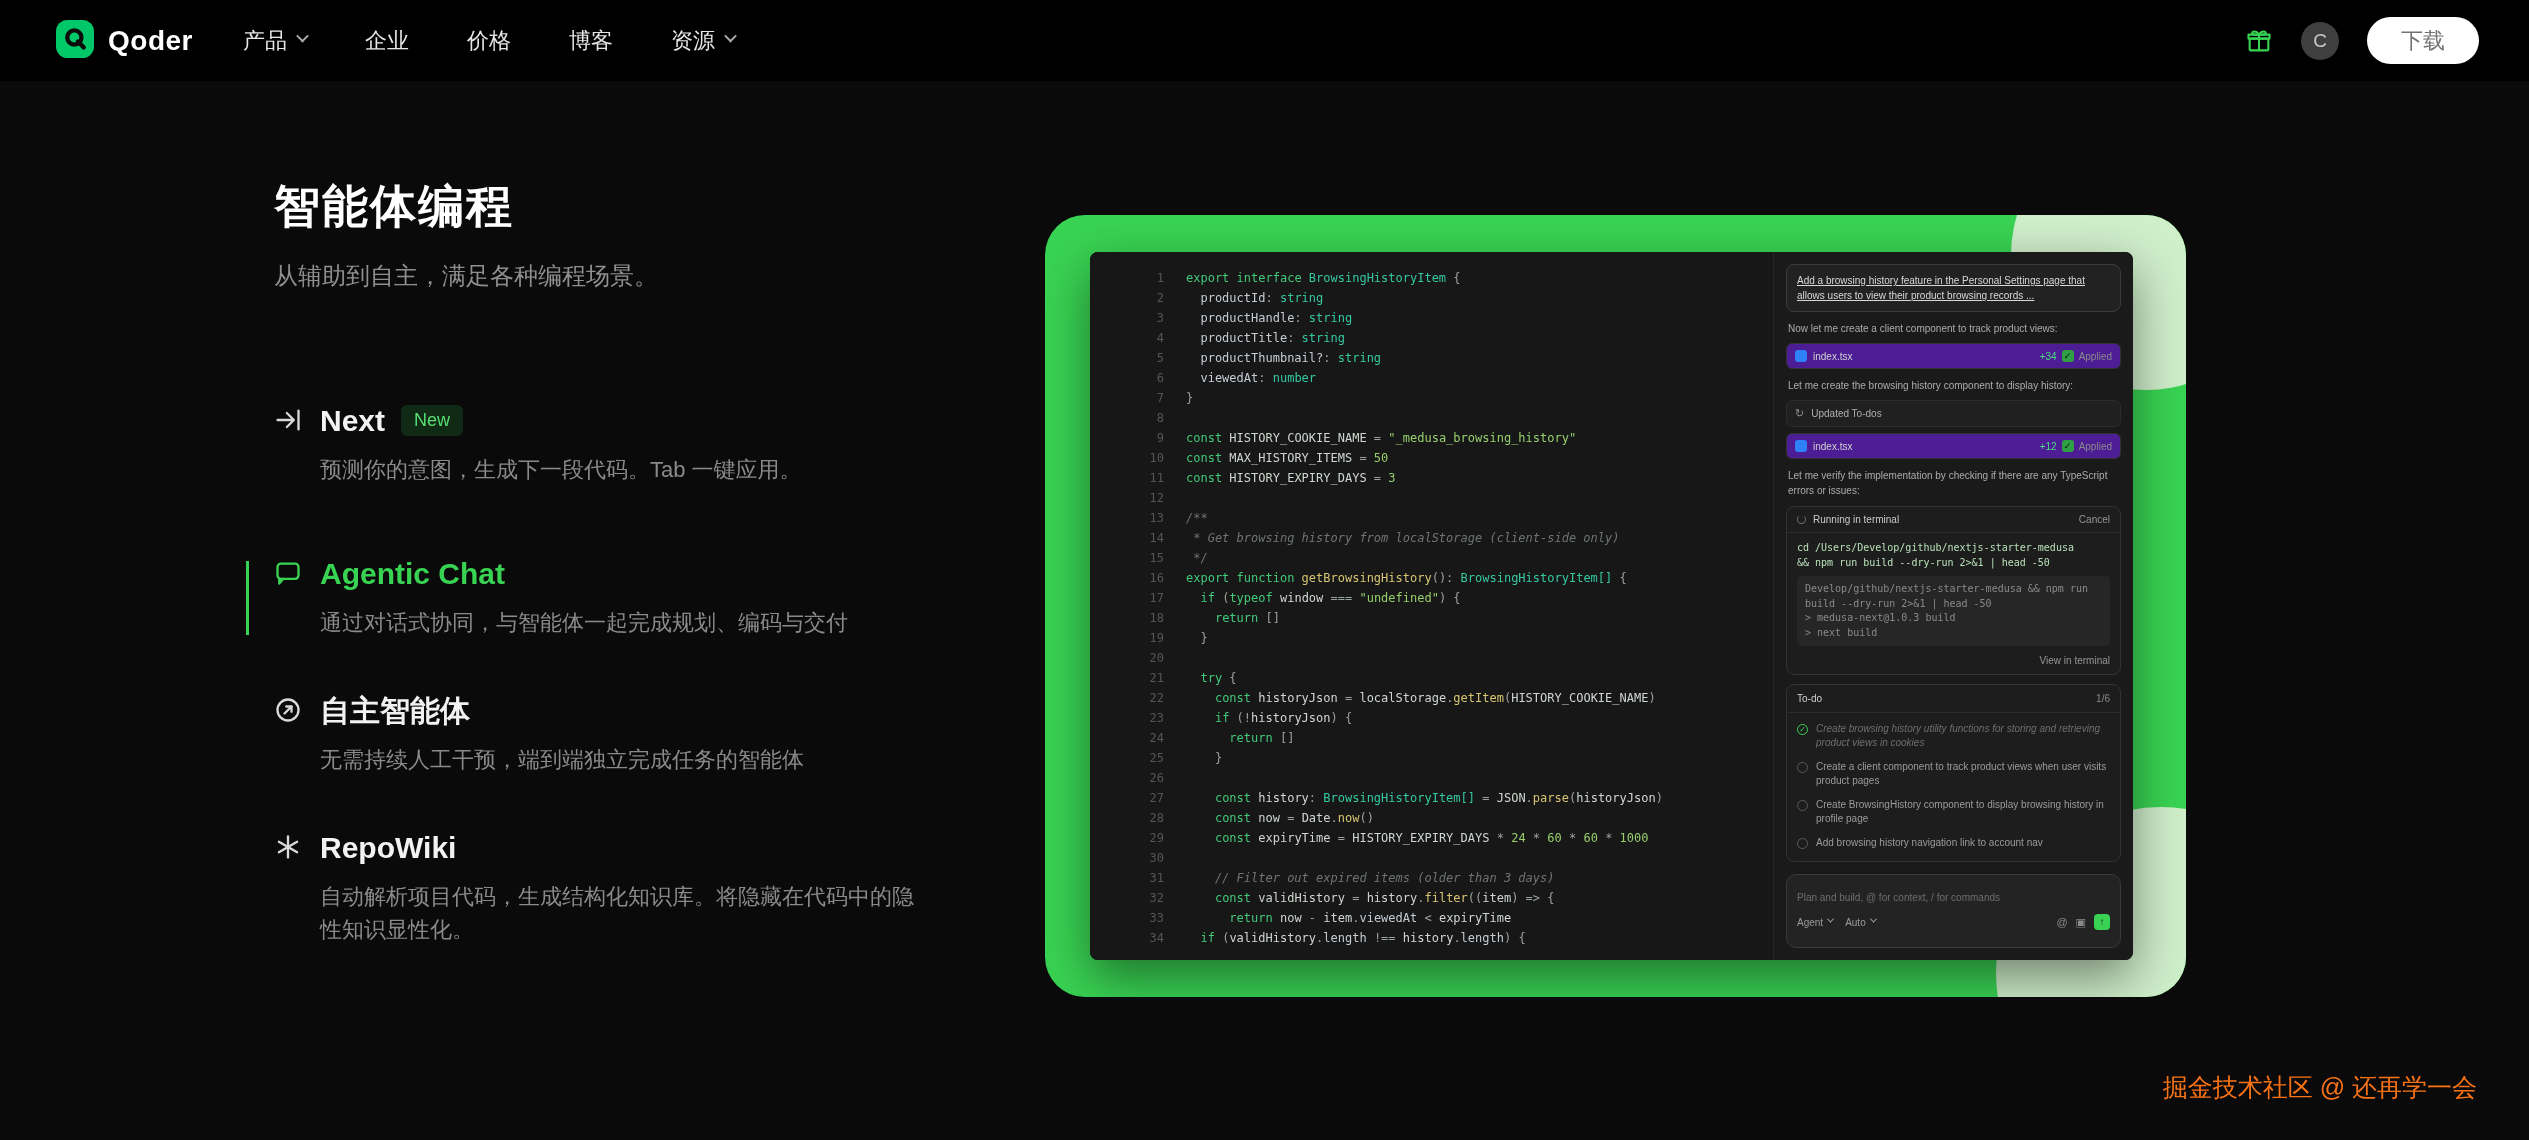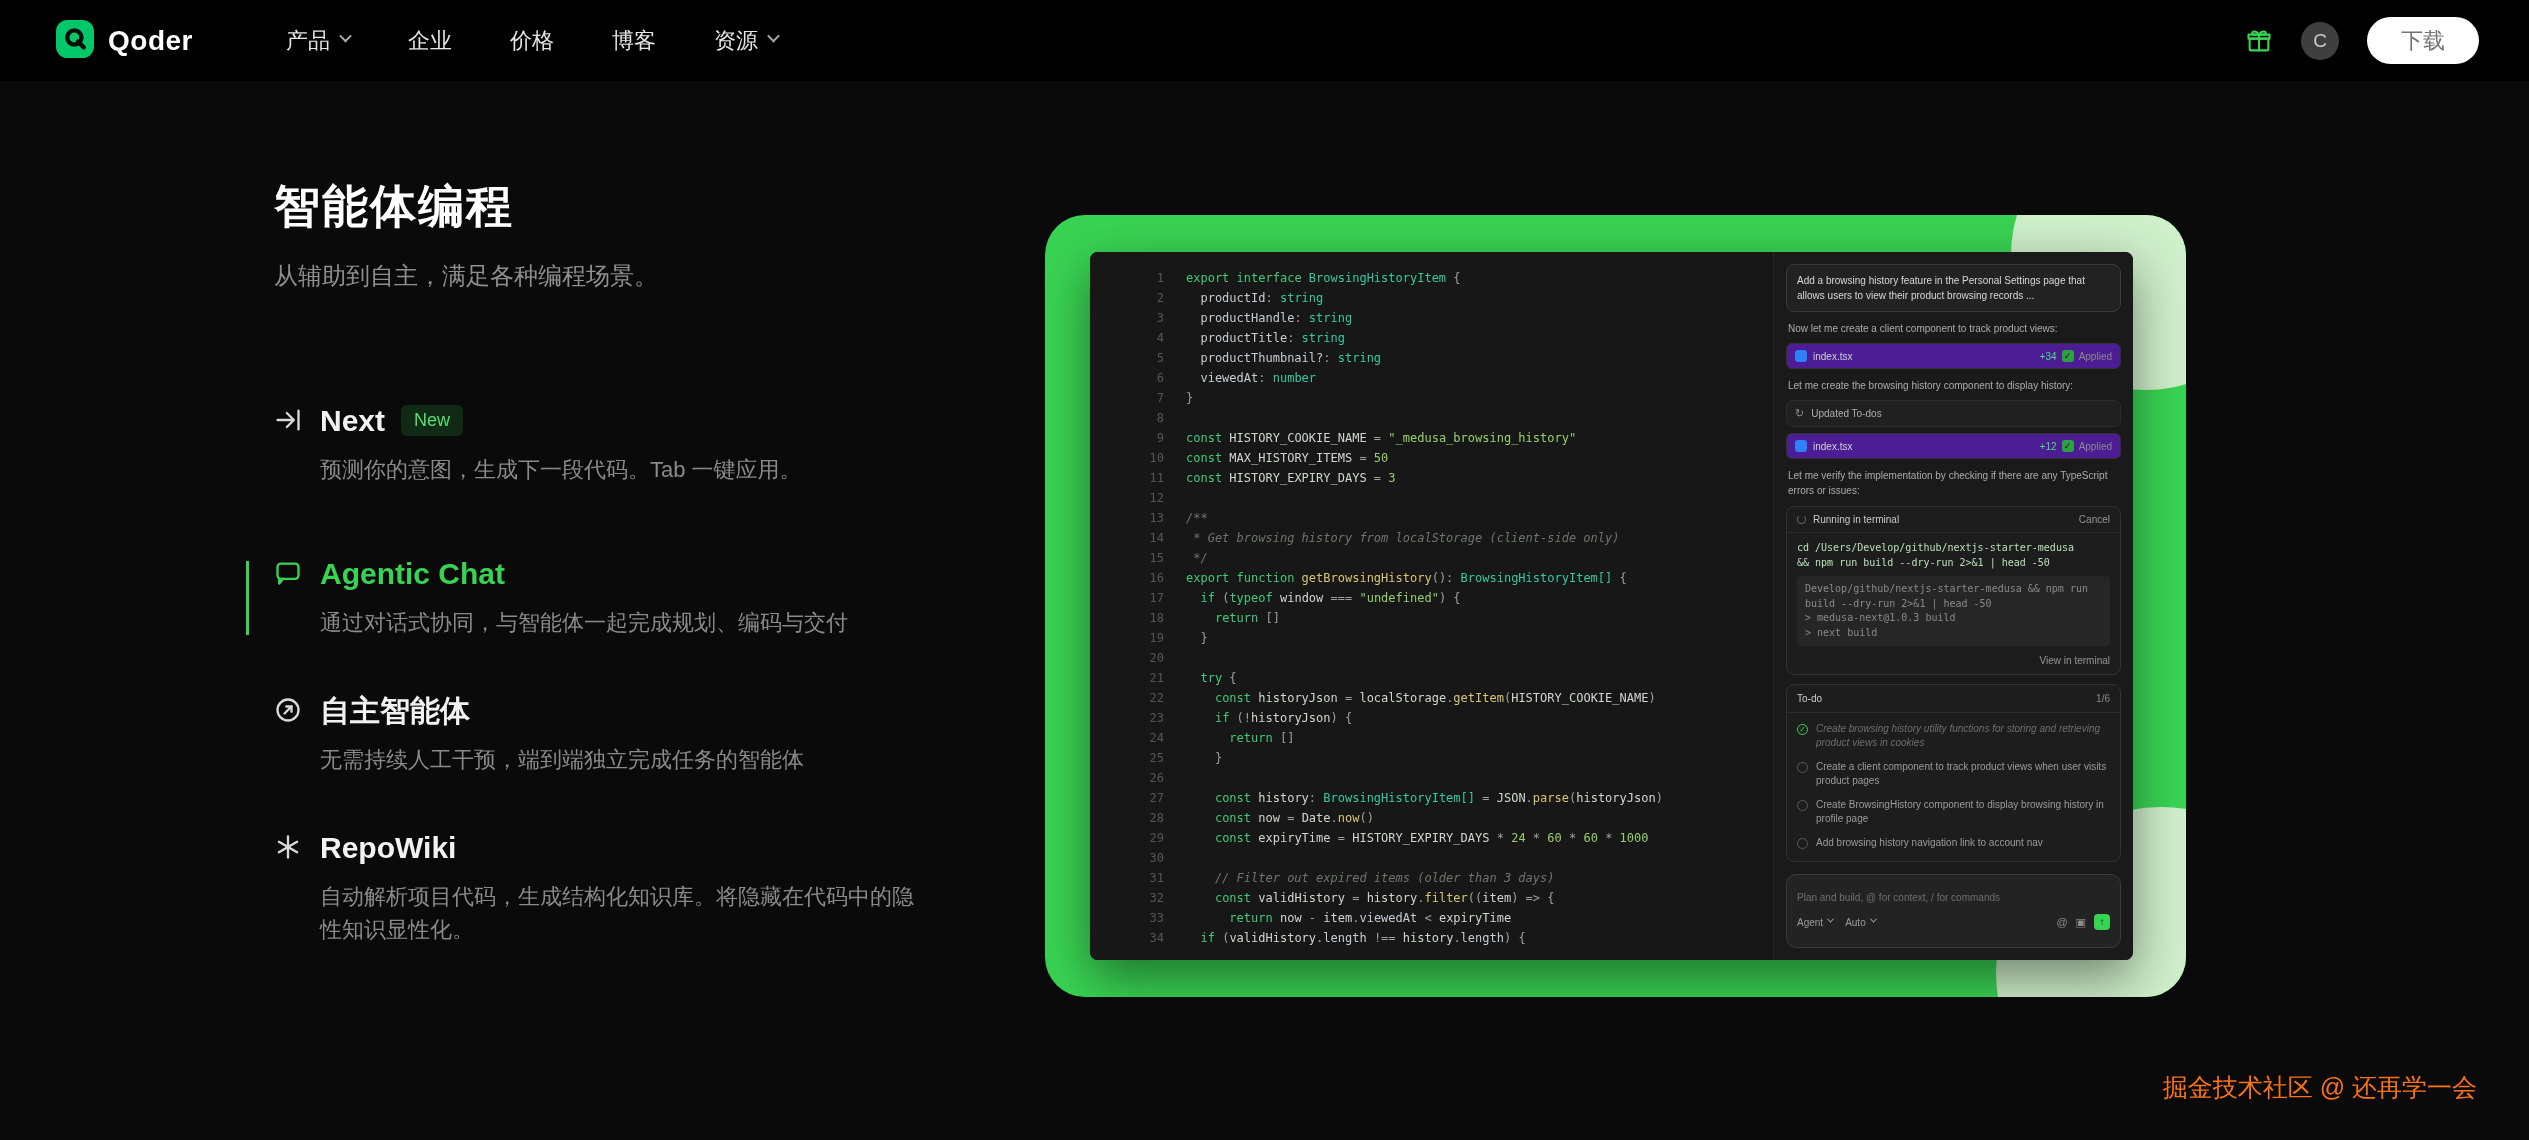--- a/index.html
+++ b/index.html
@@ -7,21 +7,21 @@
   body {
     background:#0a0a0a;
     font-family:"Liberation Sans","DejaVu Sans",sans-serif;
     color:#eee;
     position:relative;
   }
   
   .nav { display:flex; align-items:center; height:81px; background:#000; padding:0 50px 0 56px; position:relative; z-index:3; }
   .brand { display:flex; align-items:center; gap:14px; cursor:pointer; }
   .brand-name { font-size:28px; font-weight:bold; color:#fff; letter-spacing:.5px; }
-  .nav-links { display:flex; align-items:flex-end; gap:58px; margin-left:93px; }
+  .nav-links { display:flex; align-items:flex-end; gap:58px; margin-left:50px; }
   .nav-item { display:flex; align-items:center; font-size:22px; color:#e6e6e6; cursor:pointer; text-decoration:none; }
   .chev { width:9px; height:9px; border-right:2px solid #a8a8a8; border-bottom:2px solid #a8a8a8; transform:rotate(45deg) translate(-1px,-1px); display:inline-block; margin-left:11px; margin-top:-6px; }
   .chev-sm { width:5px; height:5px; border-width:1.5px; margin-left:5px; margin-top:-3px; }
   .nav-right { margin-left:auto; display:flex; align-items:center; gap:28px; }
   .gift { display:flex; align-items:center; cursor:pointer; }
   .avatar { width:38px; height:38px; border-radius:50%; background:#3f3f3f; color:#c9c9c9; display:flex; align-items:center; justify-content:center; font-size:19px; cursor:pointer; }
   .download-btn { height:47px; padding:0 34px; border:none; border-radius:999px; background:#fff; color:#737373; font-size:22px; font-weight:normal; font-family:inherit; cursor:pointer; }
   
   .main { position:relative; height:1059px; }
   .hero-left { position:absolute; left:274px; top:99px; width:660px; }
@@ -48,21 +48,21 @@
   
   .code-pane { flex:1 1 auto; min-width:0; padding:16px 0 0 24px; background:#171717; }
   .code-line { display:flex; height:20px; line-height:20px; font-family:"DejaVu Sans Mono","Liberation Mono",monospace; font-size:12px; white-space:pre; }
   .ln { width:50px; flex:none; text-align:right; margin-right:22px; color:#565656; }
   .tk-kw { color:#43c97a; } .tk-ty { color:#35c9a0; } .tk-str { color:#97cf6d; }
   .tk-num { color:#97cf6d; } .tk-cm { color:#6e756e; font-style:italic; }
   .tk-fn { color:#d8c573; } .tk-id { color:#cfd6cf; } .tk-pn { color:#9aa39a; } .tk-pl { color:#c4ccd4; }
   
   .chat-pane { width:360px; flex:none; background:#1a1a1a; border-left:1px solid #262626; padding:12px; display:flex; flex-direction:column; font-size:10px; color:#b5b5b5; }
   .chat-scroll { flex:1 1 auto; min-height:0; overflow:hidden; }
-  .user-card { border:1px solid #3b3b3b; background:#222; border-radius:8px; padding:8px 10px; color:#d8d8d8; line-height:1.5; }
+  .user-card { border:1px solid #3b3b3b; background:#222; border-radius:8px; padding:8px 10px; color:#d8d8d8; line-height:1.5;text-decoration:underline; }
   .chat-text { margin:9px 2px 7px; line-height:1.5; color:#acacac; }
   .file-chip { display:flex; align-items:center; gap:6px; background:#4c1d95; border:1px solid #323232; border-radius:6px; padding:6px 8px; margin:6px 0; color:#d0d0d0; }
   .file-icon { width:12px; height:12px; border-radius:3px; background:#2f81f7; flex:none; }
   .chip-right { margin-left:auto; display:flex; align-items:center; gap:5px; }
   .chip-diff { color:#4ade80; }
   .applied-badge { width:12px; height:12px; border-radius:3px; background:#2ea043; color:#0b0b0b; font-size:9px; line-height:12px; text-align:center; }
   .chip-status { color:#8a8a8a; }
   .updated-row { display:flex; align-items:center; gap:7px; background:#202020; border:1px solid #2c2c2c; border-radius:6px; padding:6px 8px; margin:6px 0; color:#aeaeae; }
   .refresh-icon { color:#8a8a8a; font-size:11px; }
   .term-card { border:1px solid #333; border-radius:8px; background:#1d1d1d; margin:8px 0; overflow:hidden; }

